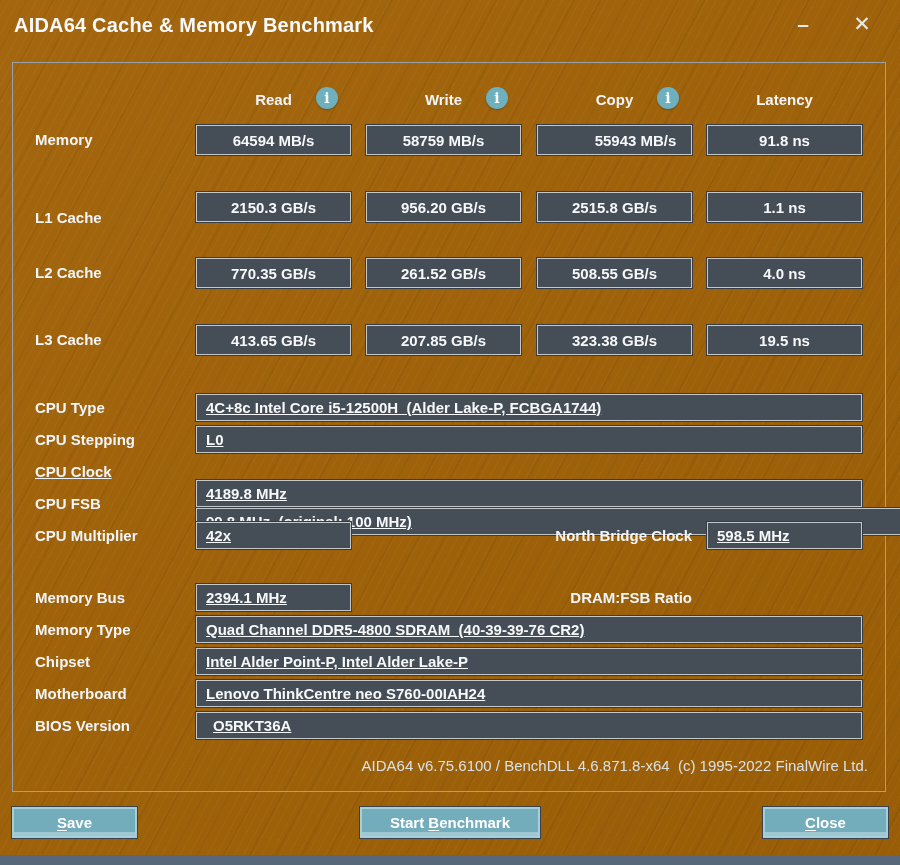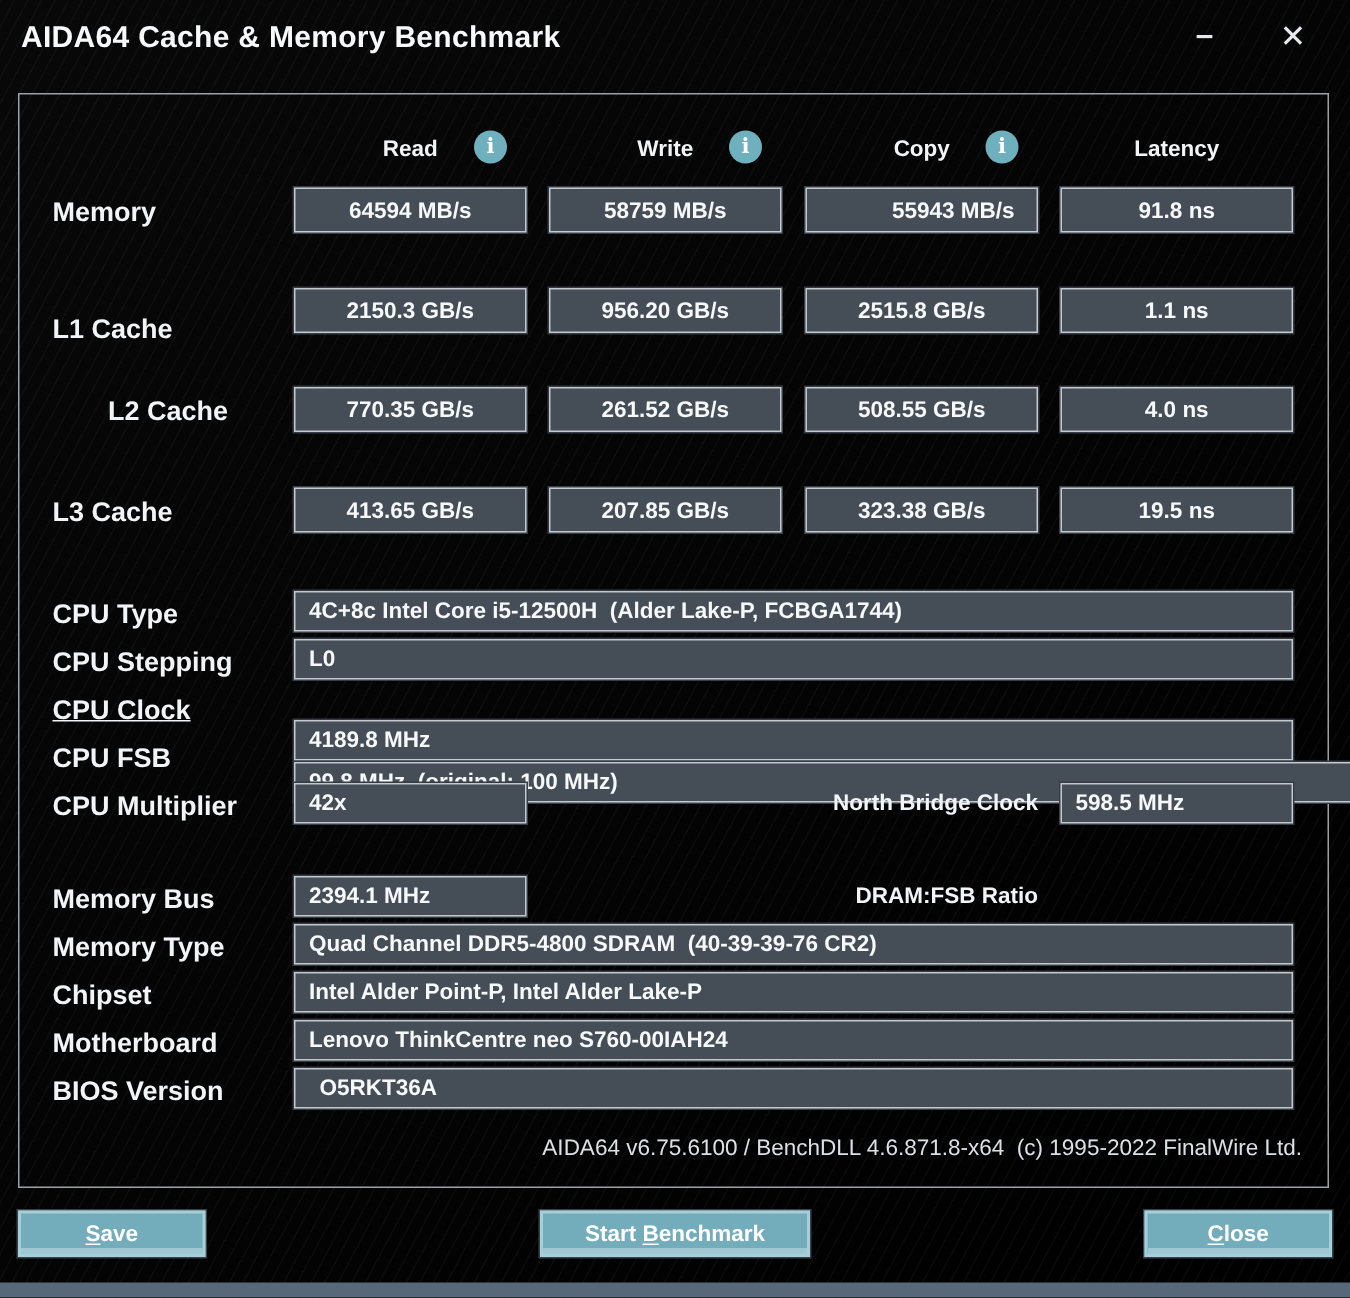--- a/index.html
+++ b/index.html
@@ -1,19 +1,19 @@
 <!DOCTYPE html>
 <html><head>
 <meta charset="utf-8">
 <style>
   html,body{margin:0;padding:0;background:#3a414a;}
   *{box-sizing:border-box;}
   .window{
     position:relative;width:900px;height:865px;overflow:hidden;
-    background:#000000;
+    background:#a16207;
     font-family:"Liberation Sans","DejaVu Sans",sans-serif;
     color:#f2f5f7;
   }
   .window::before{
     content:"";position:absolute;inset:0;pointer-events:none;
     background:
       repeating-linear-gradient(118deg, rgba(255,255,255,0.03) 0 1px, rgba(255,255,255,0) 1px 8px),
       repeating-linear-gradient(118deg, rgba(0,0,0,0.05) 0 2px, rgba(0,0,0,0) 2px 23px),
       linear-gradient(140deg, rgba(255,255,255,0.03), rgba(0,0,0,0.05));
   }
@@ -38,36 +38,36 @@
     font-size:15px;font-weight:700;color:#f2f5f7;
   }
   .info-icon{
     position:absolute;left:120px;top:-1px;width:22px;height:22px;border-radius:50%;
     background:#6fb0be;color:#ffffff;
     display:flex;align-items:center;justify-content:center;
     font-family:"DejaVu Serif",serif;font-size:14px;font-weight:700;font-style:normal;
     box-shadow:0 1px 2px rgba(0,0,0,0.25);
   }
   .row-label{
-    position:absolute;left:35px;font-size:18px;font-weight:700;color:#f2f5f7;
+    position:absolute;left:35px;font-size:15px;font-weight:700;color:#f2f5f7;
     white-space:pre;
   }
   .val-box{
     position:absolute;width:155px;height:30px;
     background:#454d57;border:1px solid #c3c8cd;
     box-shadow:0 0 0 1px #353c45;
     display:flex;align-items:center;justify-content:center;
     font-size:15px;font-weight:700;color:#f6f8f9;white-space:pre;
   }
   .info-box{
     position:absolute;height:27px;
     background:#454d57;border:1px solid #c3c8cd;
     box-shadow:0 0 0 1px #353c45;
     display:flex;align-items:center;justify-content:flex-start;
-    padding-left:9px;font-size:15px;font-weight:700;color:#f6f8f9;white-space:pre;
+    padding-left:9px;font-size:15px;font-weight:700;color:#f6f8f9;white-space:pre;text-decoration:underline;
   }
   .mid-label{
     position:absolute;width:292px;text-align:right;
     font-size:15px;font-weight:700;color:#f2f5f7;white-space:pre;
   }
   .footer-text{
     position:absolute;left:196px;top:757px;width:672px;text-align:right;
     font-size:15px;font-weight:400;color:#dbe0e4;white-space:pre;
   }
   .action-btn{
@@ -119,21 +119,21 @@
   <div class="val-box" style="left:366px;top:125px;">58759 MB/s</div>
   <div class="val-box" style="left:537px;top:125px;padding-left:42px;">55943 MB/s</div>
   <div class="val-box" style="left:707px;top:125px;">91.8 ns</div>
 
   <span class="row-label" style="top:198px;margin-top:11px;">L1 Cache</span>
   <div class="val-box" style="left:196px;top:192px;">2150.3 GB/s</div>
   <div class="val-box" style="left:366px;top:192px;">956.20 GB/s</div>
   <div class="val-box" style="left:537px;top:192px;">2515.8 GB/s</div>
   <div class="val-box" style="left:707px;top:192px;">1.1 ns</div>
 
-  <span class="row-label" style="top:264px;margin-left:37px;">L2 Cache</span>
+  <span class="row-label" style="top:264px;">L2 Cache</span>
   <div class="val-box" style="left:196px;top:258px;">770.35 GB/s</div>
   <div class="val-box" style="left:366px;top:258px;">261.52 GB/s</div>
   <div class="val-box" style="left:537px;top:258px;">508.55 GB/s</div>
   <div class="val-box" style="left:707px;top:258px;">4.0 ns</div>
 
   <span class="row-label" style="top:331px;">L3 Cache</span>
   <div class="val-box" style="left:196px;top:325px;">413.65 GB/s</div>
   <div class="val-box" style="left:366px;top:325px;">207.85 GB/s</div>
   <div class="val-box" style="left:537px;top:325px;">323.38 GB/s</div>
   <div class="val-box" style="left:707px;top:325px;">19.5 ns</div>

